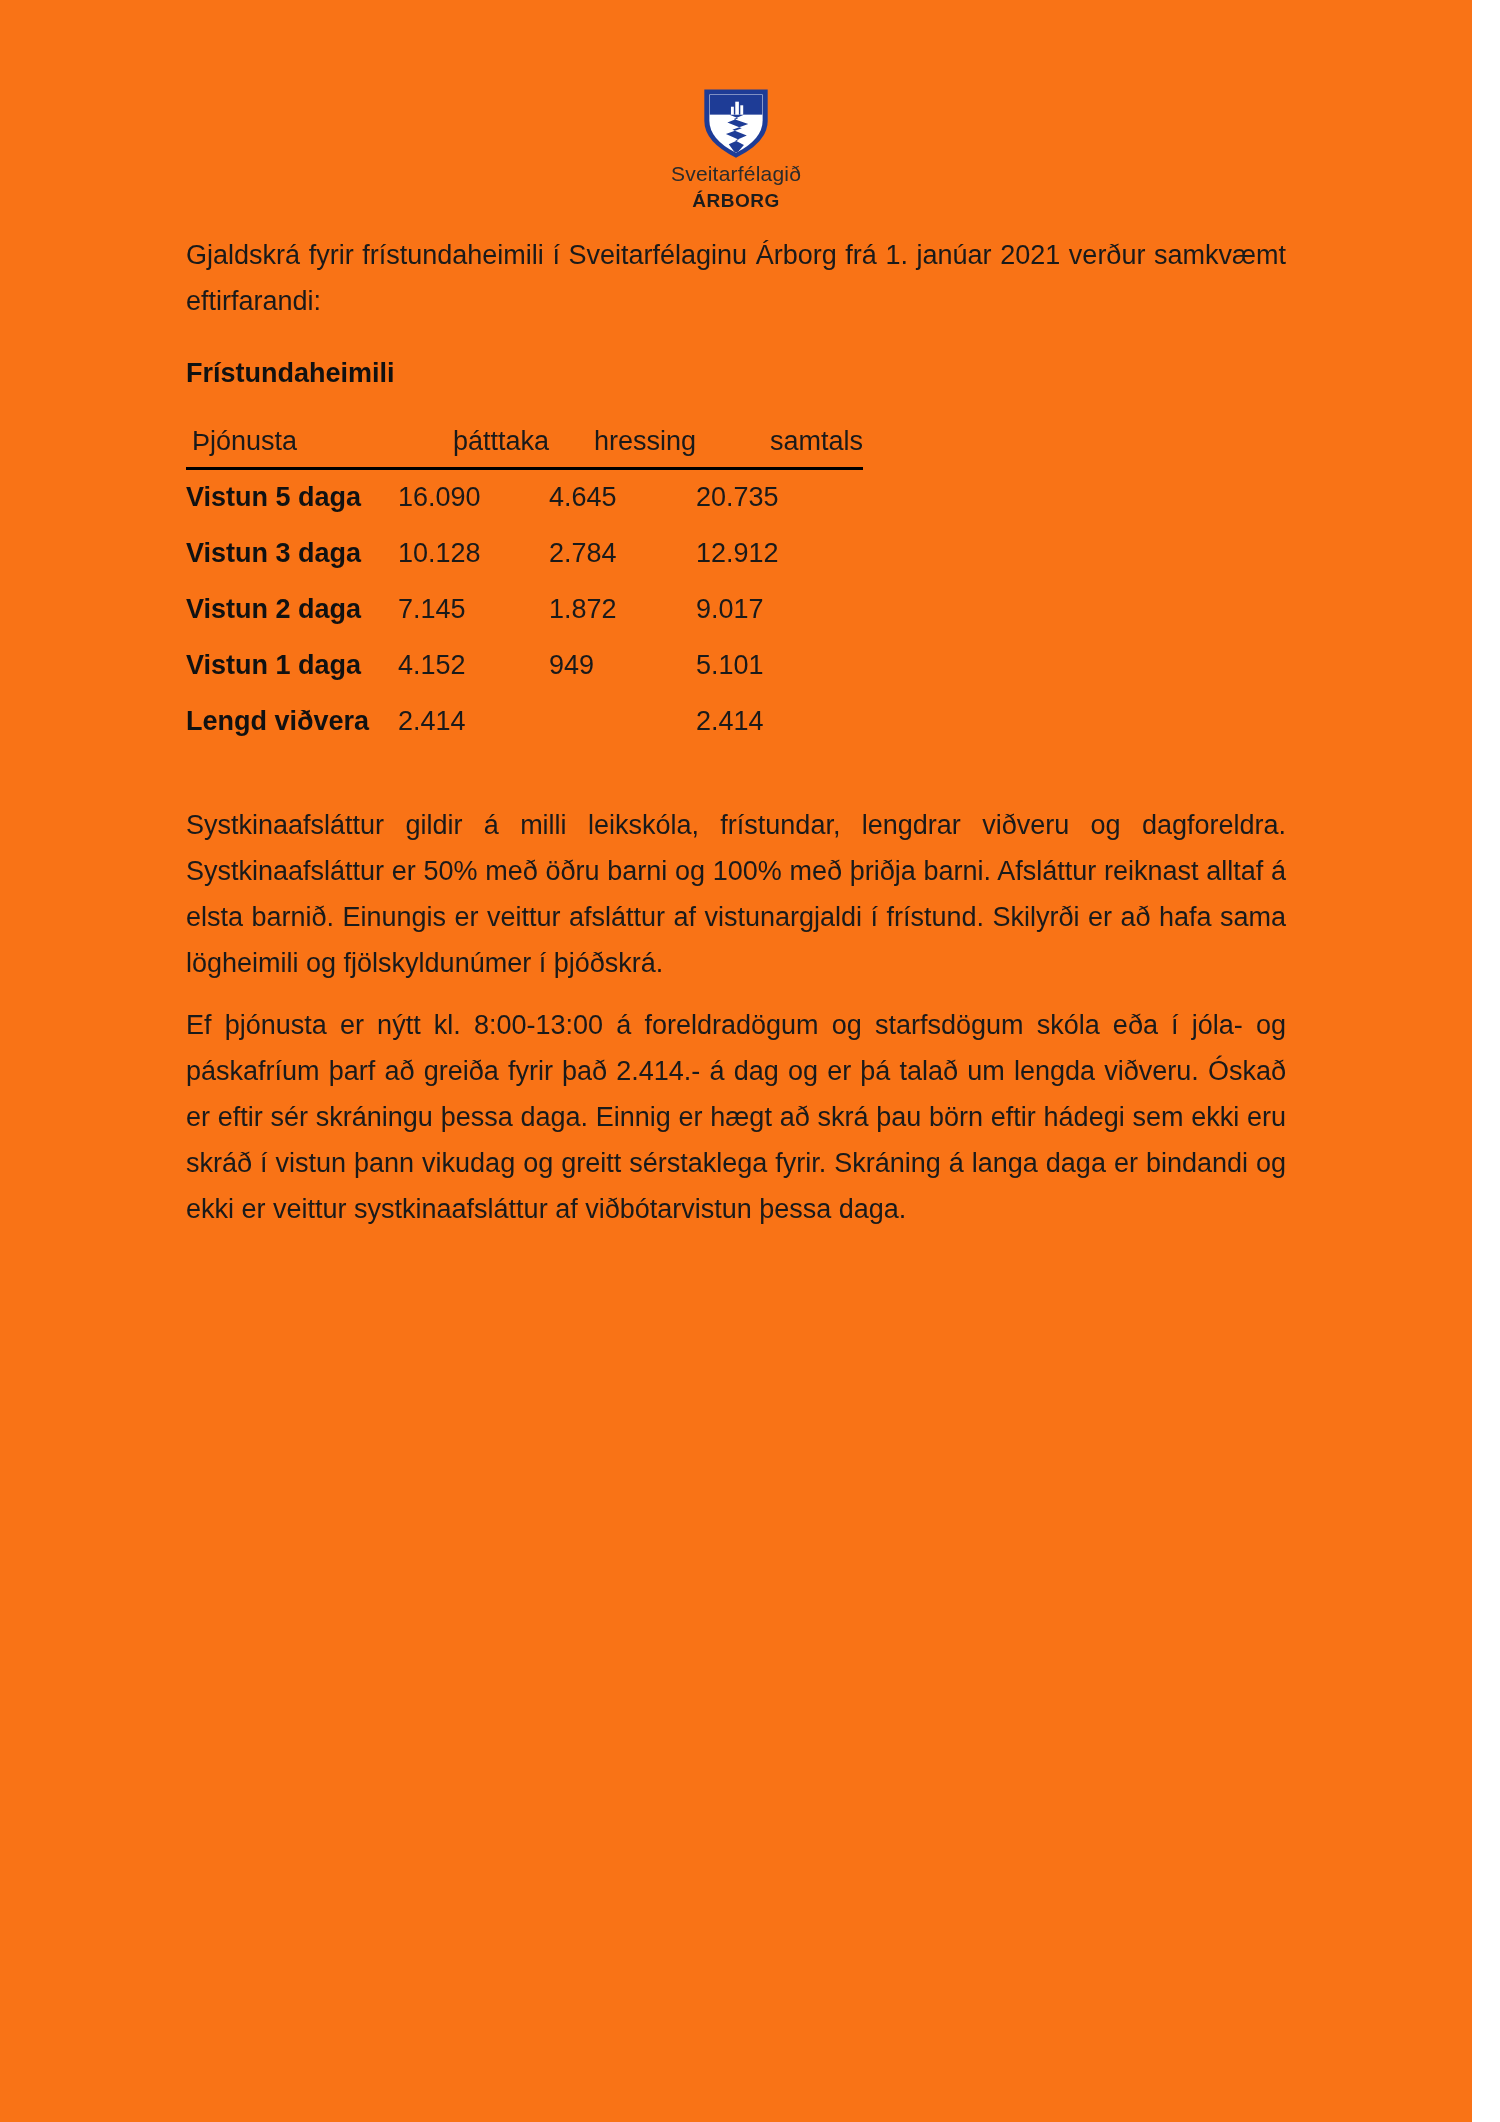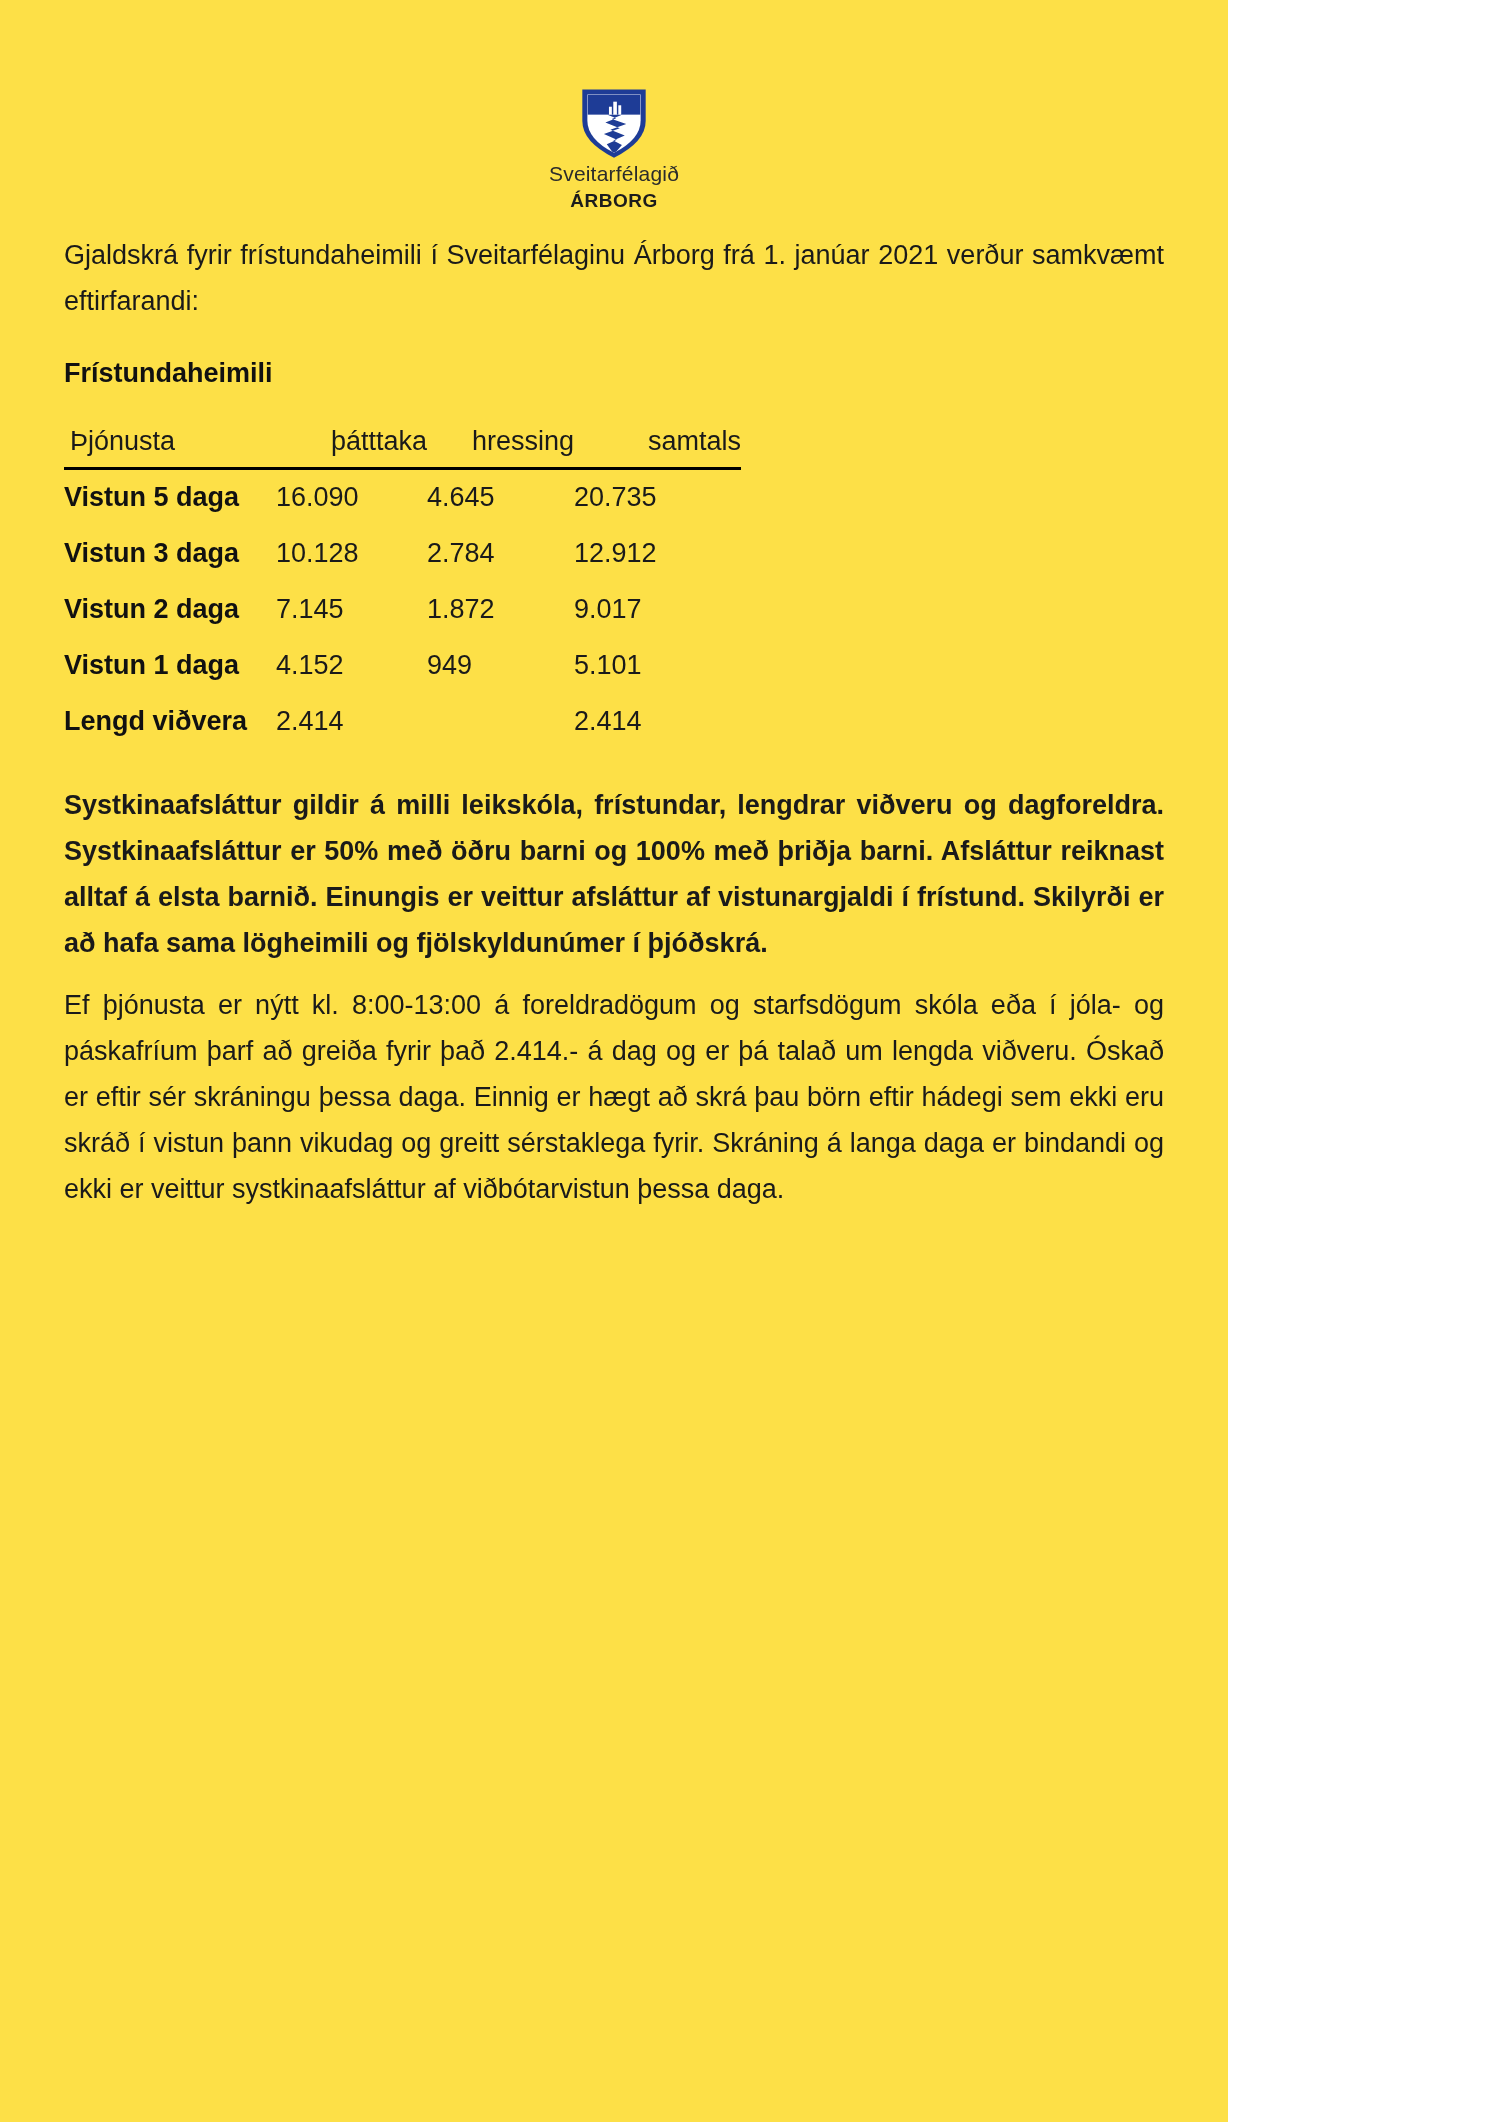--- a/index.html
+++ b/index.html
@@ -1,22 +1,22 @@
 <!DOCTYPE html>
 <html lang="is"><head>
 <meta charset="utf-8">
 <style>
   * { margin: 0; padding: 0; box-sizing: border-box; }
   html, body { background: #ffffff; }
   body { font-family: "Liberation Sans", sans-serif; }
   .page {
     position: relative;
-    width: 1228px;
+    width: 1472px;
     height: 2122px;
-    background: #fde047;
+    background: #f97316;
     overflow: hidden;
     color: #1a1a1a;
   }
   .content {
     width: 1100px;
     margin: 0 auto;
   }
   
   .logo-block {
     padding-top: 88px;
@@ -82,21 +82,21 @@
   .price-table td {
     padding: 12px 0 13px 0;
     vertical-align: middle;
   }
   .price-table td.cell-label { font-weight: 700; text-align: left; color: #111111; }
   .price-table td.cell-num { text-align: left; }
   .col-w1 { width: 212px; }
   .col-w2 { width: 151px; }
   .col-w3 { width: 147px; }
   .col-w4 { width: 167px; }
-  .para-discount { margin-top: 32px; font-weight: bold; }
+  .para-discount { margin-top: 52px; }
   .para-extended { margin-top: 16px; }
 </style>
 </head>
 <body>
 
 <div class="page">
 
   <div class="logo-block">
     <svg class="logo-shield" viewBox="0 0 100 100" width="74" height="72" aria-hidden="true">
       <defs>

